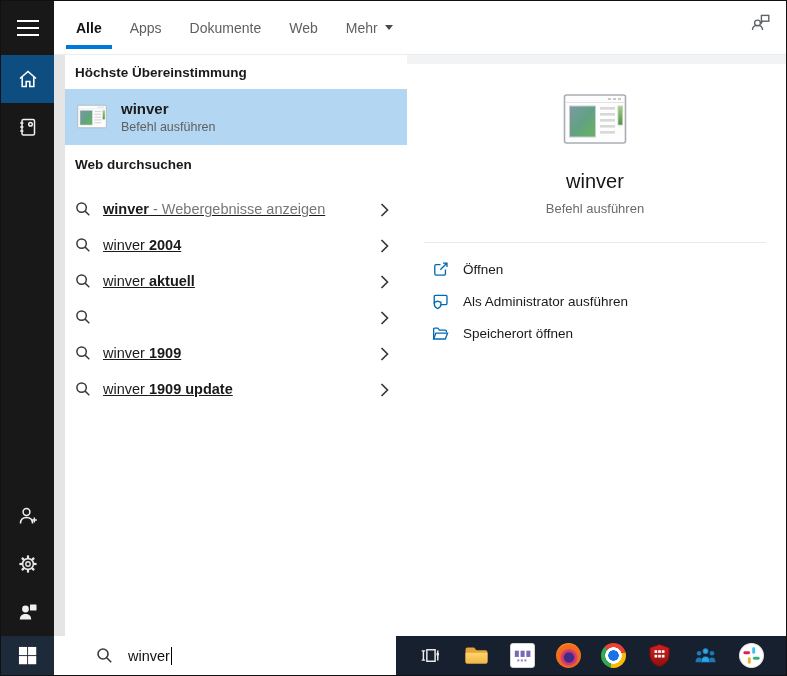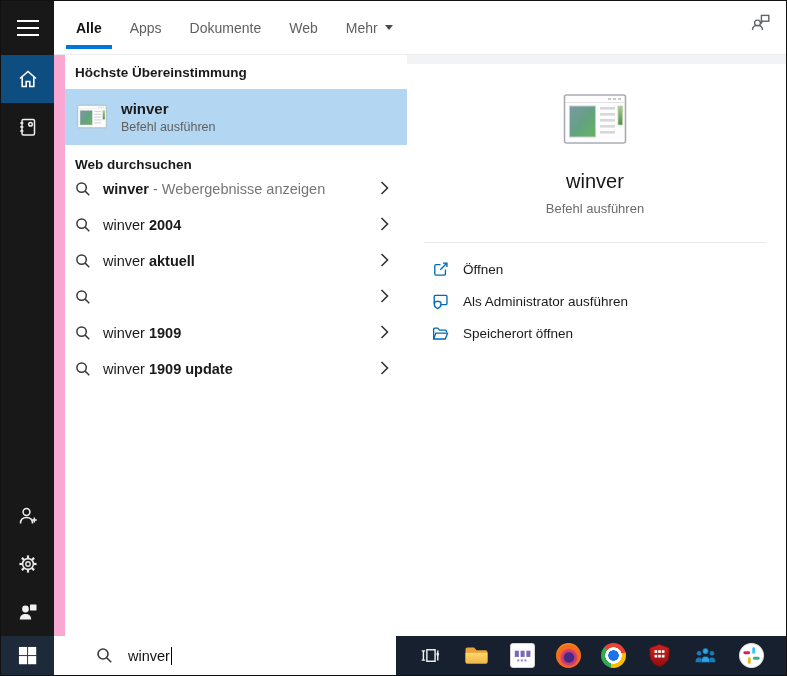--- a/index.html
+++ b/index.html
@@ -1,21 +1,21 @@
 <!DOCTYPE html>
 <html style="--c-accent: #0078d7; --c-selection: #b3d7f2; --c-rail: #181818; --c-home_selected: #0d4d80; --c-taskbar: #16202e; --c-start_button: #1d2a3a; --c-action_icon: #0069b4;"><head>
 <meta charset="utf-8">
 <style>
   * { margin:0; padding:0; box-sizing:border-box; }
   html,body { background:#cfcfcf; }
   body { font-family:"Liberation Sans","DejaVu Sans",sans-serif; }
 
   .app{
     position:relative; width:787px; height:676px; margin:0 auto;
-    background:#f9a8d4; border:1px solid #111; overflow:hidden;
+    background:#e5e5e5; border:1px solid #111; overflow:hidden;
     font-size:14px; color:#1a1a1a;
   }
 
   
   .rail{ position:absolute; left:0; top:0; bottom:0; width:53px;
          background:var(--c-rail,#181818); z-index:3; }
   .rail-item{ width:53px; height:48px; display:flex; align-items:center;
               justify-content:center; cursor:pointer; }
   .rail-item.hamburger{ height:54px; }
   .rail-item.home-active{ background:var(--c-home_selected,#0d4d80); }
@@ -38,22 +38,22 @@
 
   
   .left-panel{ position:absolute; left:64px; top:54px; width:342px; bottom:39px;
                background:#fff; z-index:1; }
   .section-heading{ font-weight:bold; font-size:13.5px; padding:10px 0 9px 10px; }
   .best-match-row{ display:flex; align-items:center; gap:14px; height:56px;
                    padding-left:12px; background:var(--c-selection,#b3d7f2); cursor:pointer; }
   .bm-text .bm-title{ font-weight:bold; font-size:15px; }
   .bm-text .bm-sub{ font-size:12.5px; color:#5f5f5f; margin-top:3px; }
   .web-section{ margin-top:2px; }
-  .sug-row{ display:flex; align-items:flex-start; height:36px; padding:0 18px 0 10px;
-            cursor:pointer; }
+  .sug-row{ display:flex; align-items:flex-end; height:36px; padding:0 18px 0 10px;
+            cursor:pointer;text-decoration:underline; }
   .sug-text{ margin-left:12px; font-size:14.5px; }
   .sug-text span{ white-space:pre; }
   .sug-strong{ font-weight:bold; }
   .sug-muted{ color:#767676; }
   .sug-chevron{ margin-left:auto; display:flex; align-items:center; }
 
   
   .right-region{ position:absolute; left:395px; top:54px; right:0; bottom:39px;
                  background:#f2f3f4; }
   .right-card{ position:absolute; left:8px; top:9px; right:0; bottom:0;

